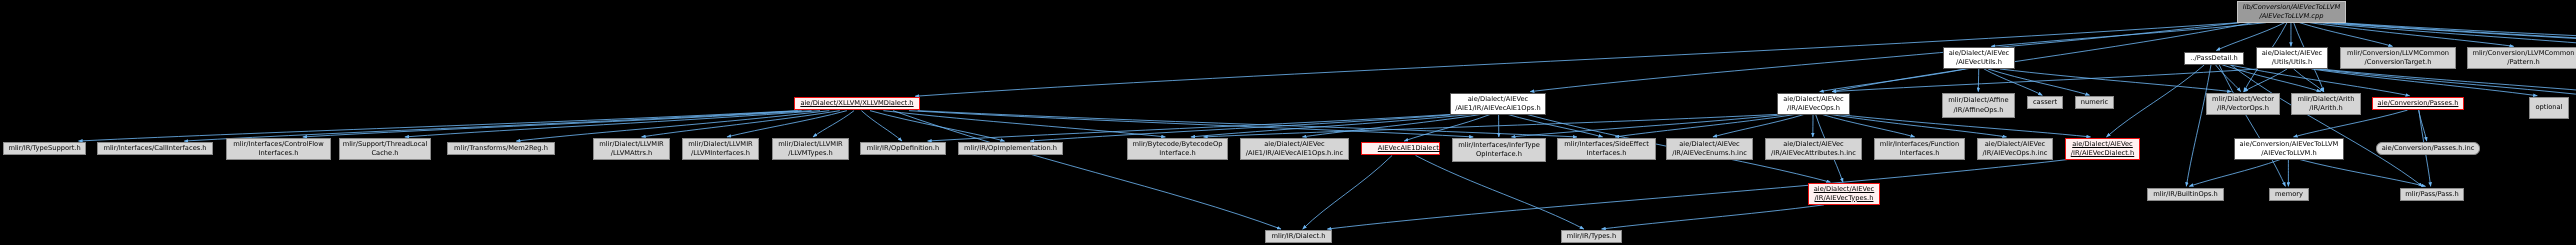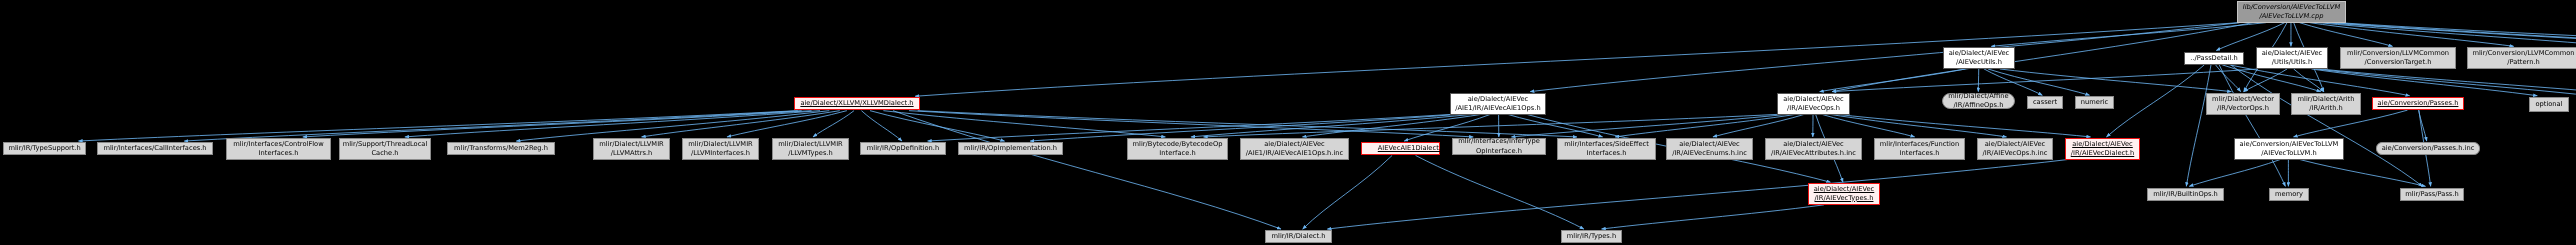--- a/index.html
+++ b/index.html
@@ -130,42 +130,42 @@
       <div>aie/Dialect/XLLVM/XLLVMDialect.h</div>
     </div>
     <div class="node source" style="left: 1450px; top: 93px; width: 96px; height: 21.6px;">
       <div>aie/Dialect/AIEVec</div>
       <div>/AIE1/IR/AIEVecAIE1Ops.h</div>
     </div>
     <div class="node source" style="left: 1777px; top: 93px; width: 73px; height: 21.6px;">
       <div>aie/Dialect/AIEVec</div>
       <div>/IR/AIEVecOps.h</div>
     </div>
-    <div class="node default" style="left: 1942px; top: 93px; width: 73px; height: 16px; border-radius: 9px;">
+    <div class="node default" style="left: 1942px; top: 93px; width: 73px; height: 25px;">
       <div>mlir/Dialect/Affine</div>
       <div>/IR/AffineOps.h</div>
     </div>
     <div class="node default" style="left: 2027px; top: 96px; width: 36px; height: 13.4px;">
       <div>cassert</div>
     </div>
     <div class="node default" style="left: 2075px; top: 96px; width: 39px; height: 13.4px;">
       <div>numeric</div>
     </div>
     <div class="node default" style="left: 2206px; top: 93px; width: 74px; height: 21.6px;">
       <div>mlir/Dialect/Vector</div>
       <div>/IR/VectorOps.h</div>
     </div>
     <div class="node default" style="left: 2291px; top: 93px; width: 70px; height: 21.6px;">
       <div>mlir/Dialect/Arith</div>
       <div>/IR/Arith.h</div>
     </div>
     <div class="node truncated" style="left: 2372px; top: 97px; width: 92px; height: 13.4px;">
       <div>aie/Conversion/Passes.h</div>
     </div>
-    <div class="node default" style="left: 2529px; top: 97px; width: 40px; height: 15px;">
+    <div class="node default" style="left: 2529px; top: 97px; width: 40px; height: 22px;">
       <div>optional</div>
     </div>
     <div class="node default" style="left: 3.1px; top: 142px; width: 83px; height: 13.4px;">
       <div>mlir/IR/TypeSupport.h</div>
     </div>
     <div class="node default" style="left: 97px; top: 142px; width: 116px; height: 13.4px;">
       <div>mlir/Interfaces/CallInterfaces.h</div>
     </div>
     <div class="node default" style="left: 226px; top: 138px; width: 105px; height: 21.6px;">
       <div>mlir/Interfaces/ControlFlow</div>
@@ -200,21 +200,21 @@
       <div>mlir/Bytecode/BytecodeOp</div>
       <div>Interface.h</div>
     </div>
     <div class="node default" style="left: 1240px; top: 138px; width: 109px; height: 21.6px;">
       <div>aie/Dialect/AIEVec</div>
       <div>/AIE1/IR/AIEVecAIE1Ops.h.inc</div>
     </div>
     <div class="node truncated" style="left: 1361px; top: 142px; width: 79px; height: 13.4px; padding-left: 24px;">
       <div>AIEVecAIE1Dialect.h</div>
     </div>
-    <div class="node default" style="left: 1452px; top: 138px; width: 94px; height: 17px;">
+    <div class="node default" style="left: 1452px; top: 138px; width: 94px; height: 24px;">
       <div>mlir/Interfaces/InferType</div>
       <div>OpInterface.h</div>
     </div>
     <div class="node default" style="left: 1557px; top: 138px; width: 99px; height: 21.6px;">
       <div>mlir/Interfaces/SideEffect</div>
       <div>Interfaces.h</div>
     </div>
     <div class="node default" style="left: 1666px; top: 138px; width: 87px; height: 21.6px;">
       <div>aie/Dialect/AIEVec</div>
       <div>/IR/AIEVecEnums.h.inc</div>

